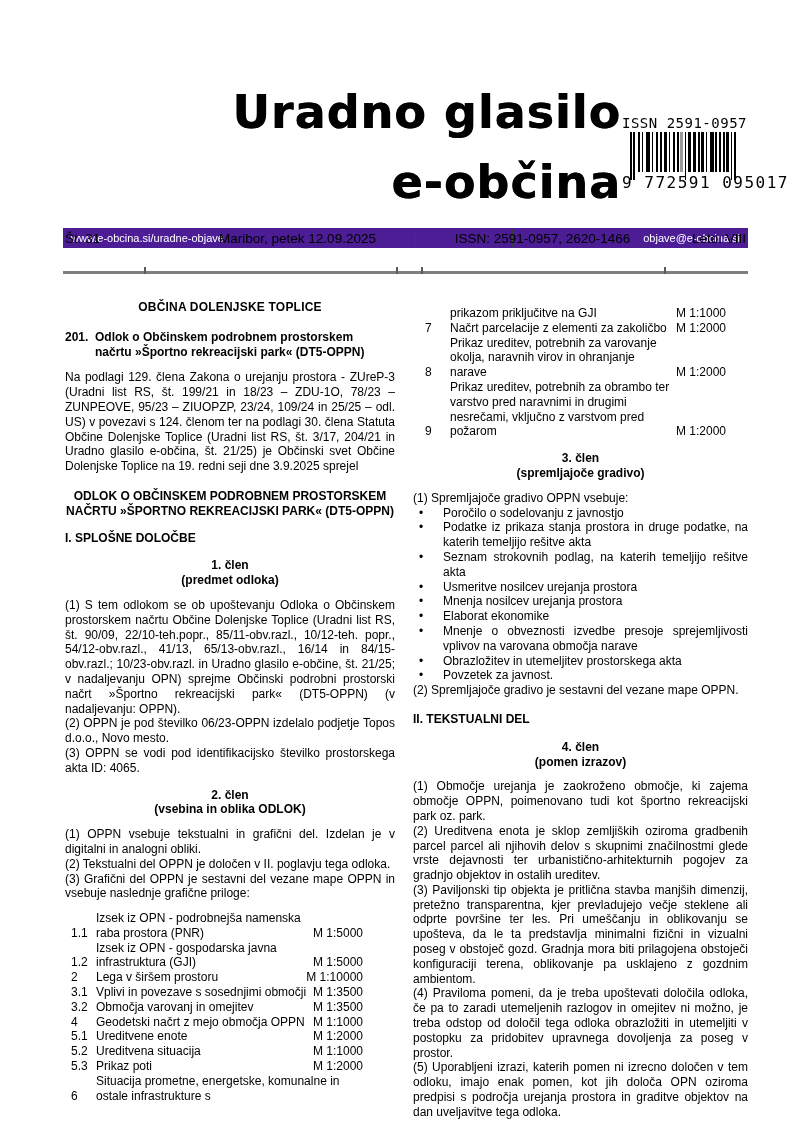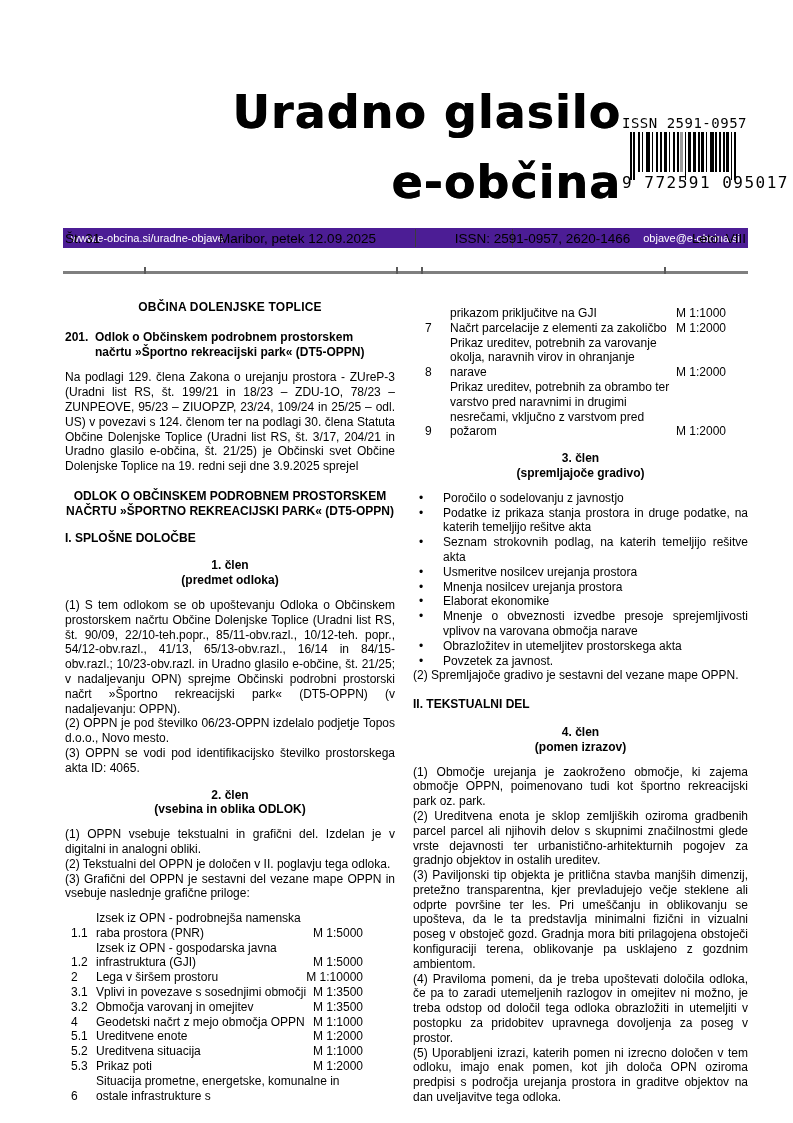--- a/index.html
+++ b/index.html
@@ -263,20 +263,21 @@
           <span class="att-num">9</span>
           <span class="att-label">Prikaz ureditev, potrebnih za obrambo ter varstvo pred naravnimi in drugimi nesrečami, vključno z varstvom pred požarom</span>
           <span class="att-scale">M 1:2000</span>
         </div>
       </div>
 
       <div class="h-art">
         <div>3. člen</div>
         <div>(spremljajoče gradivo)</div>
       </div>
+      <p>(1) Spremljajoče gradivo OPPN vsebuje:</p>
 
       <div>
         <div class="bullet-row">
           <span class="b-glyph">•</span>
           <span class="b-text">Poročilo o sodelovanju z javnostjo</span>
         </div>
         <div class="bullet-row">
           <span class="b-glyph">•</span>
           <span class="b-text">Podatke iz prikaza stanja prostora in druge podatke, na katerih temeljijo rešitve akta</span>
         </div>

